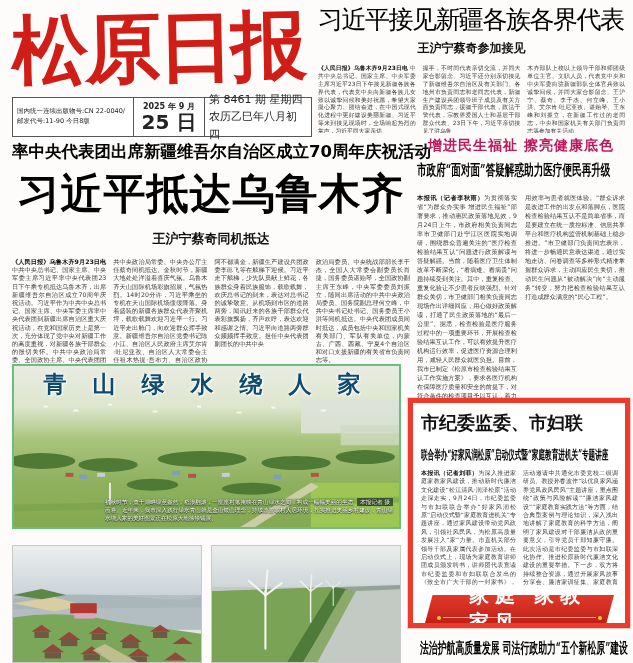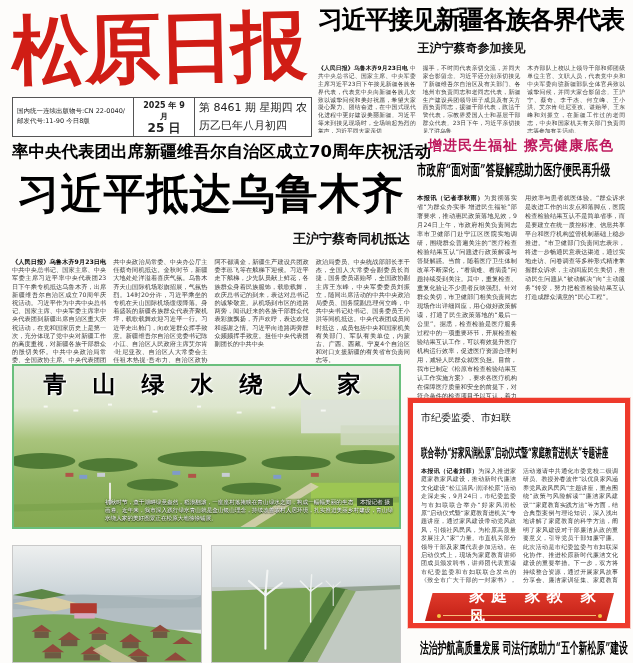--- a/index.html
+++ b/index.html
@@ -10,92 +10,92 @@
   
   .masthead { position:absolute; left:12px; top:2px; width:300px; height:92px; }
   .masthead-title { font-family:"DejaVu Serif","Liberation Serif",serif;
     font-size:76px; font-weight:900; color:#d01d15; letter-spacing:-3px;
     line-height:92px; transform:rotate(-1.2deg); white-space:nowrap; }
 
   .info-bar { position:absolute; left:12px; top:97px; width:300px; height:40px;
     border:1px solid #555; display:flex; align-items:stretch; background:#fff; }
   .info-cell { display:flex; flex-direction:column; justify-content:center; padding:2px 4px; }
   .info-left { width:120px; font-size:6.5px; line-height:1.5; color:#222; }
-  .info-date { width:62px; border-left:1px solid #555; border-right:1px solid #555;
+  .info-date { width:72px; border-left:1px solid #555; border-right:1px solid #555;
     text-align:center; }
   .info-date .d1 { font-size:8px; font-weight:bold; }
-  .info-date .d2 { font-size:12px; font-weight:900; line-height:1.05; }
+  .info-date .d2 { font-size:20px; font-weight:900; line-height:1.05; }
   .info-issue { flex:1; font-size:11px; line-height:1.6; }
   .info-issue .i2 { font-weight:bold; }
 
   
   .tr-article { position:absolute; left:318px; top:4px; width:307px; }
-  .tr-headline { font-size:25px; font-weight:700; letter-spacing:-1.5px;
+  .tr-headline { font-size:25px; font-weight:400; letter-spacing:-1.5px;
     line-height:1.25; white-space:nowrap; color:#000; }
   .tr-sub { text-align:center; font-size:12px; font-weight:bold; margin-top:5px; color:#111; }
   .tr-body { display:flex; gap:7px; margin-top:8px; height:68px; overflow:hidden; }
 
   .tinycol { flex:1; font-size:5.8px; line-height:1.35; text-align:justify; color:#3a3a3a; }
   .dateline { font-weight:bold; color:#111; }
 
   
   .lead { position:absolute; left:12px; top:141px; width:398px; }
   .lead-kicker { font-size:16.5px; font-weight:bold; text-align:center;
     white-space:nowrap; color:#000; }
   .lead-headline { font-size:42px; font-weight:900; text-align:center;
     letter-spacing:1px; margin-top:3px; color:#000; white-space:nowrap; }
-  .lead-sub { text-align:right; font-size:13px; font-weight:bold; margin-top:8px; color:#111; }
+  .lead-sub { text-align:center; font-size:13px; font-weight:bold; margin-top:8px; color:#111; }
   .lead-body { display:flex; gap:7px; margin-top:10px; height:122px; overflow:hidden; }
   .lead-body .tinycol { font-size:6.2px; line-height:1.32; }
 
   
   .health { position:absolute; left:417px; top:137px; width:208px; }
   .health-kicker { font-size:14px; font-weight:bold; text-align:center; color:#be185d;
     letter-spacing:1px; white-space:nowrap; }
   .health-headline { margin-top:5px; height:22px; }
   .compress { display:inline-block; transform-origin:0 50%; white-space:nowrap;
     font-weight:900; color:#000; }
   .health-headline .compress { font-size:15px; transform:scaleX(0.64);
     font-family:"DejaVu Serif","Liberation Serif",serif; }
   .health-body { display:flex; gap:8px; margin-top:12px; height:214px; overflow:hidden; }
   .health-body .tinycol { font-size:6.2px; line-height:1.45; }
 
   
   .family-box { position:absolute; left:408px; top:398px; width:222px; height:230px;
     border:5px solid #ee3a2c; background:#fff; padding:8px 7px 6px 8px;
     box-shadow:0 0 0 1px rgba(238,58,44,.25); }
-  .family-kicker { font-size:10px; font-weight:normal; color:#111; }
-  .family-headline { margin-top:17px; height:18px;text-align:center; }
+  .family-kicker { font-size:18px; font-weight:bold; color:#111; }
+  .family-headline { margin-top:9px; height:18px;text-align:center; }
   .family-headline .compress { font-size:12.5px; transform:scaleX(0.53);
     font-family:"DejaVu Serif","Liberation Serif",serif; }
   .family-body { display:flex; gap:7px; margin-top:7px; height:118px; overflow:hidden; }
   .family-body .tinycol { font-size:6px; line-height:1.4; }
 
   .ribbon { position:relative; margin:8px 4px 0 4px; height:28px;
     background:linear-gradient(#e03a2b,#c21f15);
     clip-path:polygon(4% 0, 100% 0, 96% 100%, 0 100%);
     display:flex; align-items:center; justify-content:center; }
-  .ribbon-text { color:#fff; font-weight:900; font-size:16px; letter-spacing:6px;padding-left:44px; }
+  .ribbon-text { color:#fff; font-weight:900; font-size:20px; letter-spacing:6px;padding-left:44px; }
   .ribbon-line { position:absolute; left:18px; right:18px; bottom:5px;
     border-top:1px solid rgba(255,215,140,.85); }
   .ribbon-dot { position:absolute; bottom:3px; width:4px; height:4px;
     border-radius:50%; background:#f5c542; }
   .ribbon-dot.l { left:12px; } .ribbon-dot.r { right:12px; }
 
   
   .law-headline { position:absolute; left:420px; top:638px; width:222px; height:22px; }
   .law-headline .compress { font-size:15px; transform:scaleX(0.59);
     font-family:"DejaVu Serif","Liberation Serif",serif; }
 
   
   .photo-feature { position:absolute; left:12px; top:364px; width:389px; height:165px;
     border:2px solid #6abf7d; background:#9ab46e; overflow:hidden; }
   .photo-feature svg { position:absolute; inset:0; }
   .photo-title { position:absolute; top:3px; left:0; right:0; text-align:center;
-    font-size:23px; font-weight:900; color:#000000; letter-spacing:9px;
+    font-size:23px; font-weight:900; color:#0c4a6e; letter-spacing:9px;
     font-family:"DejaVu Serif","Liberation Serif",serif;
     text-shadow:0 0 2px #fff, 0 0 4px #fff, 1px 1px 0 #fff; white-space:nowrap; }
   .photo-caption { position:absolute; right:6px; bottom:5px; width:288px;
     font-size:5.6px; line-height:1.45; color:#fff; text-align:justify;
     text-shadow:0 0 2px rgba(20,40,20,.9), 0 1px 1px rgba(0,0,0,.8); }
   .photo-credit { float:right; background:rgba(40,60,40,.78); padding:0 3px;
     margin-left:4px; color:#fff; }
 
   
   .bottom-photos { position:absolute; left:12px; top:545px; width:389px; height:118px;

